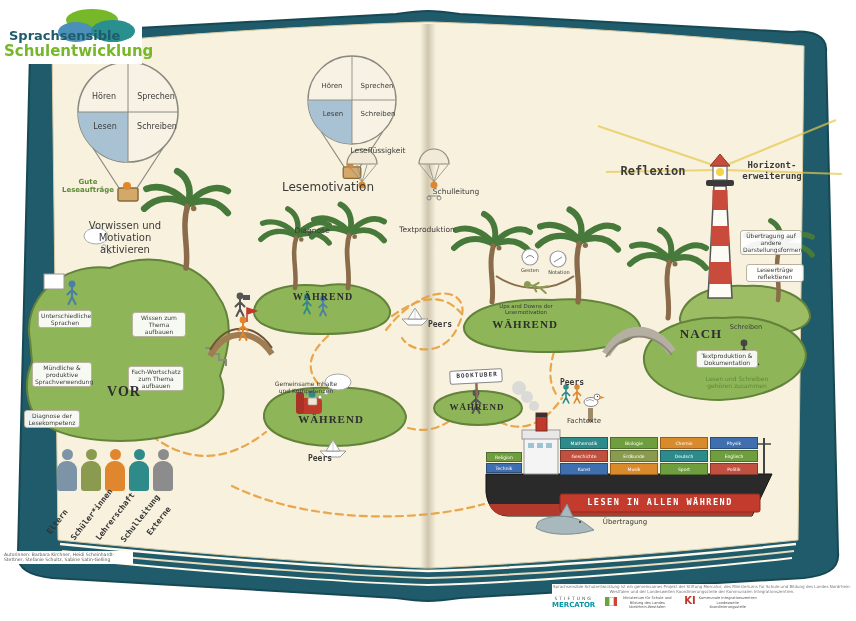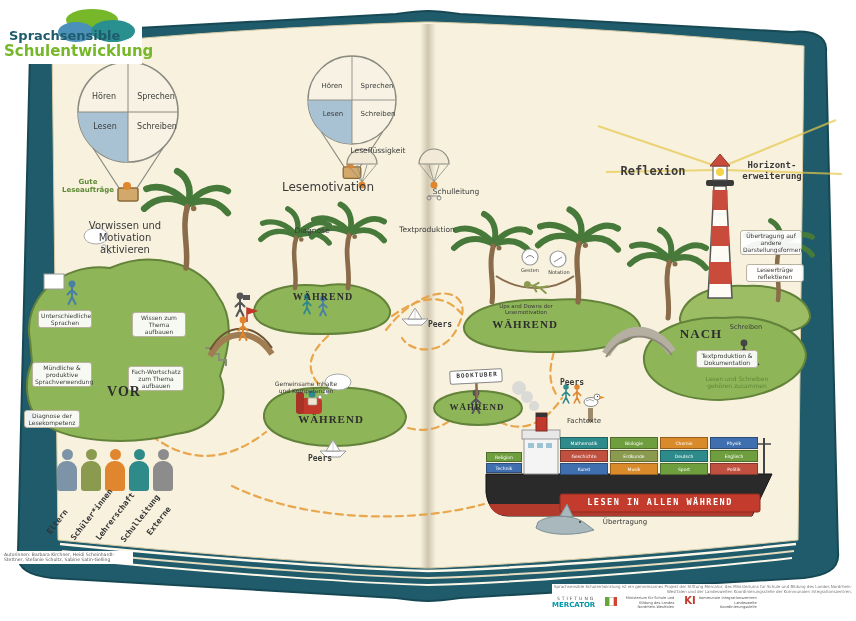--- a/index.html
+++ b/index.html
@@ -15,21 +15,21 @@
   .green{color:#5d8a36}
   .banner-text{font-family:"DejaVu Sans Mono",monospace;font-weight:bold;color:#fff;letter-spacing:1.5px}
   .container-box{position:absolute;display:flex;align-items:center;justify-content:center;color:#fff;font-size:4.5px;border:1px solid rgba(0,0,0,.3);white-space:nowrap;overflow:hidden}
   .person{position:absolute;display:flex;flex-direction:column;align-items:center;width:22px}
   .person .head{width:11px;height:11px;border-radius:50%}
   .person .body{width:20px;height:30px;border-radius:9px 9px 3px 3px;margin-top:1px}
   .rot{transform:rotate(-52deg);transform-origin:0 100%;white-space:nowrap;font-weight:bold;font-size:8px;color:#333;font-family:"DejaVu Sans Mono",monospace;position:absolute}
   .logo-l1{font-size:13px;font-weight:bold;color:#1e5b6b;text-align:left;white-space:nowrap}
   .logo-l2{font-size:15px;font-weight:bold;color:#76b82a;text-align:left;white-space:nowrap}
   .credits{background:#fff;color:#555;font-size:4.5px;text-align:left;padding:1px}
-  .footer{position:absolute;left:552px;top:584px;width:300px;background:#fff;text-align:right}
+  .footer{position:absolute;left:552px;top:584px;width:300px;background:#fff;text-align:center}
   .footer .note{font-size:4px;color:#777;line-height:1.3}
   .logos{display:flex;gap:10px;margin-top:2px;align-items:flex-start}
   .mercator .t1{font-size:4.5px;letter-spacing:2px;color:#555}
   .mercator .t2{font-size:7px;font-weight:bold;color:#0097a7}
   .ministerium{display:flex;gap:3px}
   .nrw-mark{width:12px;height:9px;display:flex;margin-top:1px}
   .nrw-mark i{flex:1;display:block}
   .min-text{font-size:3.6px;color:#555;width:54px;line-height:1.25}
   .ki{display:flex;gap:3px}
   .ki-mark{font-size:10px;font-weight:bold;color:#c0392b;line-height:1}

